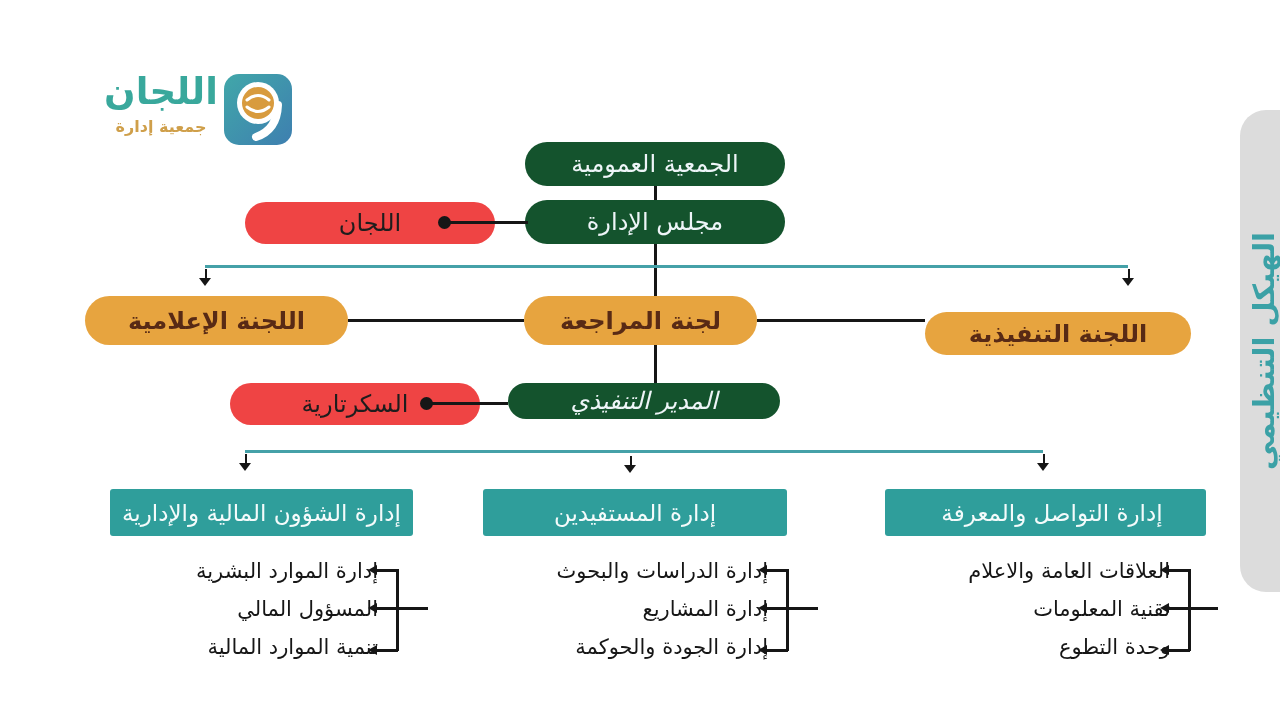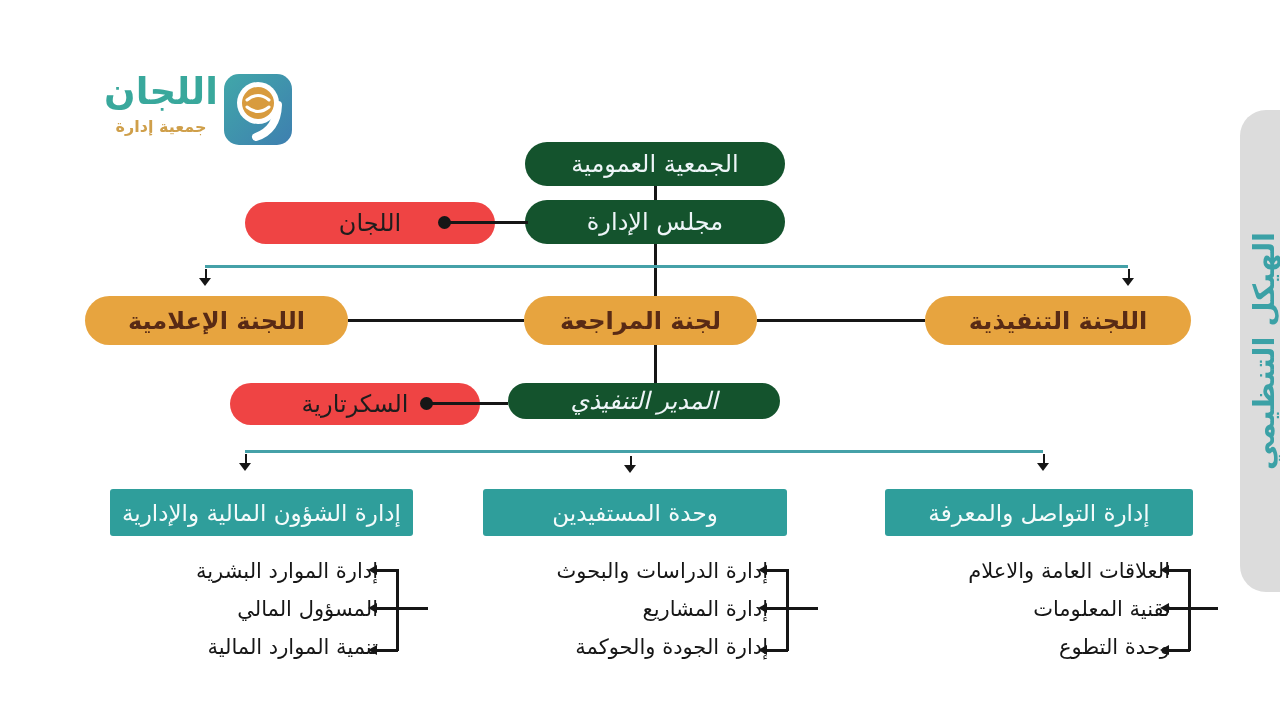--- a/index.html
+++ b/index.html
@@ -87,21 +87,21 @@
   </div>
   <div class="arrow-down" style="left:1122px;top:269px;">
     <div class="stem"></div>
       <div class="head"></div>
   </div>
 
   <div class="pill orange" style="left:85px;top:296px;width:263px;height:49px;">اللجنة الإعلامية</div>
   <div class="hline" style="left:348px;top:319px;width:176px;height:2.5px;"></div>
   <div class="pill orange" style="left:524px;top:296px;width:233px;height:49px;">لجنة المراجعة</div>
   <div class="hline" style="left:757px;top:319px;width:168px;height:2.5px;"></div>
-  <div class="pill orange" style="left:925px;top:296px;width:266px;height:49px;">اللجنة التنفيذية</div>
+  <div class="pill orange" style="left:925px;top:312px;width:266px;height:43px;">اللجنة التنفيذية</div>
 
   <div class="vline" style="left:654px;top:345px;height:40px;"></div>
 
   <div class="pill blue" style="left:508px;top:383px;width:272px;height:36px;font-style:italic;">المدير التنفيذي</div>
   <div class="pill gray" style="left:230px;top:383px;width:250px;height:42px;">السكرتارية</div>
   <div class="dot" style="left:420px;top:397px;"></div>
   <div class="hline" style="left:431px;top:402px;width:77px;height:2.5px;"></div>
 
   <div class="tealline" style="left:245px;top:450px;width:798px;"></div>
   <div class="arrow-down" style="left:239px;top:454px;">
@@ -111,22 +111,22 @@
   <div class="arrow-down" style="left:624px;top:456px;">
     <div class="stem"></div>
       <div class="head"></div>
   </div>
   <div class="arrow-down" style="left:1037px;top:454px;">
     <div class="stem"></div>
       <div class="head"></div>
   </div>
 
   <div class="dept" style="left:110px;top:489px;width:303px;height:47px;">إدارة الشؤون المالية والإدارية</div>
-  <div class="dept" style="left:483px;top:489px;width:304px;height:47px;">وحدة المستفيدين</div>
-  <div class="dept" style="left:885px;top:489px;width:308px;height:47px;">إدارة التواصل والمعرفة</div>
+  <div class="dept" style="left:483px;top:489px;width:304px;height:47px;">إدارة المستفيدين</div>
+  <div class="dept" style="left:885px;top:489px;width:308px;height:47px;padding-left:13px;">إدارة التواصل والمعرفة</div>
 
   <div class="unitlist" style="left:126px;top:552px;">
     <div class="row">إدارة الموارد البشرية</div>
     <div class="row">المسؤول المالي</div>
     <div class="row">تنمية الموارد المالية</div>
   </div>
   <div class="unitlist" style="left:516px;top:552px;">
     <div class="row">إدارة الدراسات والبحوث</div>
     <div class="row">إدارة المشاريع</div>
     <div class="row">إدارة الجودة والحوكمة</div>

